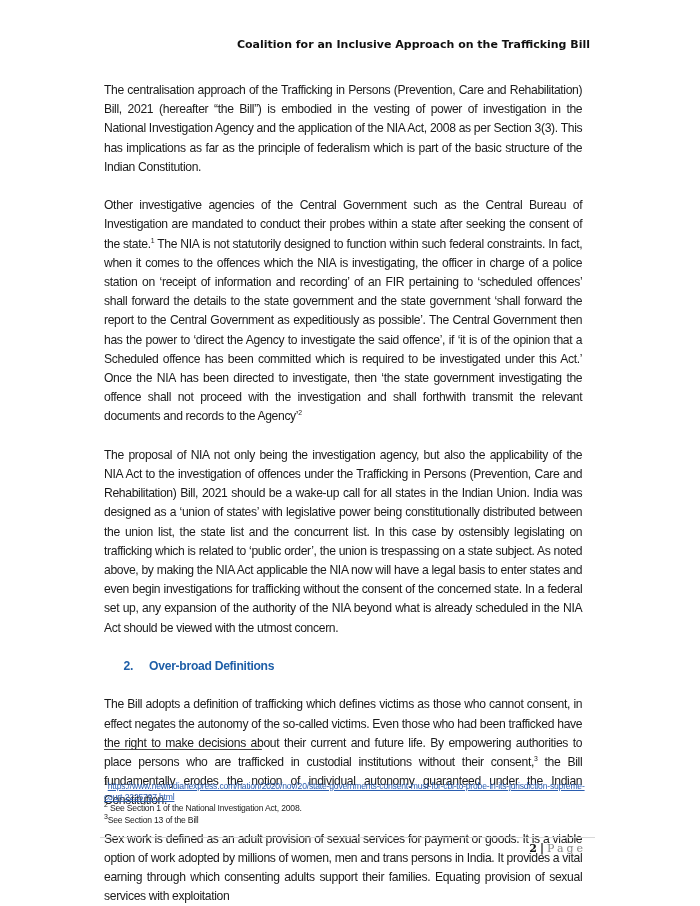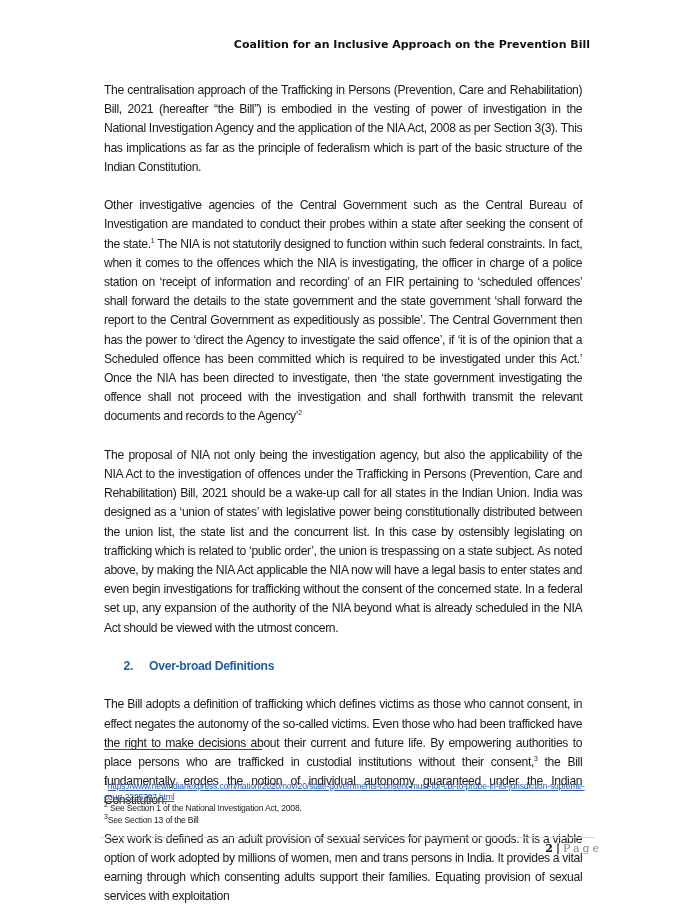--- a/index.html
+++ b/index.html
@@ -22,30 +22,30 @@
   .heading .num { display: inline-block; width: 26px; }
   .fn-rule { position: absolute; left: 104px; top: 749px; width: 158px; height: 1px; background: #444; }
   .footnotes {
     position: absolute; left: 104px; top: 781px; width: 490px;
     font-family: "Liberation Sans", sans-serif; font-size: 8.6px; line-height: 11.2px; color: #222;
     letter-spacing: -0.2px;
   }
   .footnotes a { color: #2a5db0; text-decoration: underline; }
   .footer-rule { position: absolute; left: 100px; top: 837px; width: 495px; height: 1px; background: #d8d8d8; }
   .page-num {
-    position: absolute; right: 98px; top: 842px;
+    position: absolute; right: 114px; top: 842px;
     font-family: "DejaVu Serif", serif; font-size: 11px; color: #111;
   }
   .page-num .bar { font-weight: bold; margin: 0 3px; }
   .page-num .word { color: #888; letter-spacing: 3px; }
 </style>
 </head>
 <body>
 
-<div class="header">Coalition for an Inclusive Approach on the Prevention Bill</div>
+<div class="header">Coalition for an Inclusive Approach on the Trafficking Bill</div>
 
 <div class="body">
   <p><span>The centralisation approach of the Trafficking in Persons (Prevention, Care and Rehabilitation) Bill, 2021 (hereafter “the Bill”) is embodied in the vesting of power of investigation in the National Investigation Agency and the application of the NIA Act, 2008 as per Section 3(3). This has implications as far as the principle of federalism which is part of the basic structure of the Indian Constitution.</span></p>
   <p><span>Other investigative agencies of the Central Government such as the Central Bureau of Investigation are mandated to conduct their probes within a state after seeking the consent of the state.</span><sup>1</sup><span> The NIA is not statutorily designed to function within such federal constraints. In fact, when it comes to the offences which the NIA is investigating, the officer in charge of a police station on ‘receipt of information and recording’ of an FIR pertaining to ‘scheduled offences’ shall forward the details to the state government and the state government ‘shall forward the report to the Central Government as expeditiously as possible’. The Central Government then has the power to ‘direct the Agency to investigate the said offence’, if ‘it is of the opinion that a Scheduled offence has been committed which is required to be investigated under this Act.’ Once the NIA has been directed to investigate, then ‘the state government investigating the offence shall not proceed with the investigation and shall forthwith transmit the relevant documents and records to the Agency’</span><sup>2</sup></p>
   <p><span>The proposal of NIA not only being the investigation agency, but also the applicability of the NIA Act to the investigation of offences under the Trafficking in Persons (Prevention, Care and Rehabilitation) Bill, 2021  should be a wake-up call for all states in the Indian Union. India was designed as a ‘union of states’ with legislative power being constitutionally distributed between the union list, the state list and the concurrent list. In this case by ostensibly legislating on trafficking which is related to ‘public order’, the union is trespassing on a state subject.  As noted above, by making the NIA Act applicable the NIA now will have a legal basis to enter states and even begin investigations for trafficking without the consent of the concerned state. In a federal set up, any expansion of the authority of the NIA beyond what is already scheduled in the NIA Act should be viewed with the utmost concern.</span></p>
   <div class="heading"><span class="num">2.</span><span>Over-broad Definitions</span></div>
   <p><span>The Bill adopts a definition of trafficking which defines victims as those who cannot consent, in effect negates the autonomy of the so-called victims. Even those who had been trafficked have the right to make decisions about their current and future life. By empowering authorities to place persons who are trafficked in custodial institutions without their consent,</span><sup>3</sup><span>  the Bill fundamentally erodes the notion of individual autonomy guaranteed under the Indian Constitution.</span></p>
   <p><span>Sex work is defined as an adult provision of sexual services for payment or goods. It is a viable option of work adopted by millions of women, men and trans persons in India. It provides a vital earning through which consenting adults support their families. Equating provision of sexual services with exploitation</span></p>
 </div>
 

